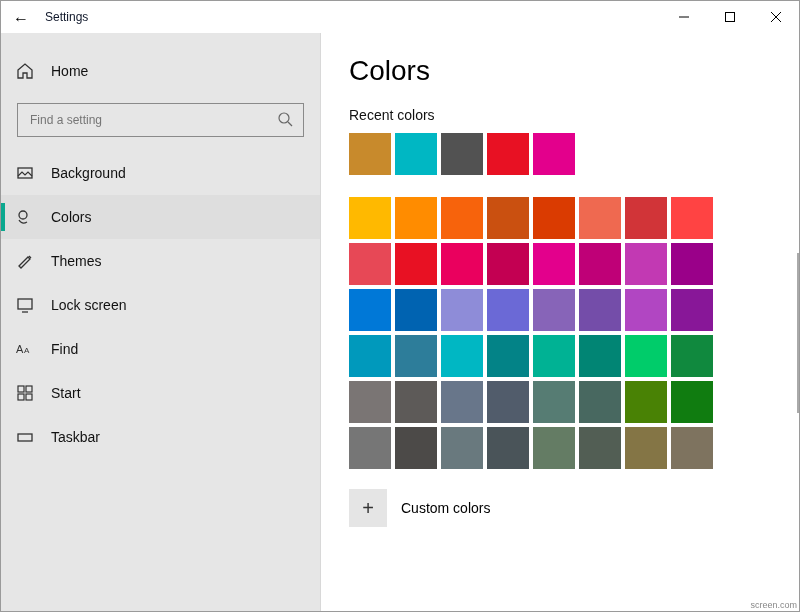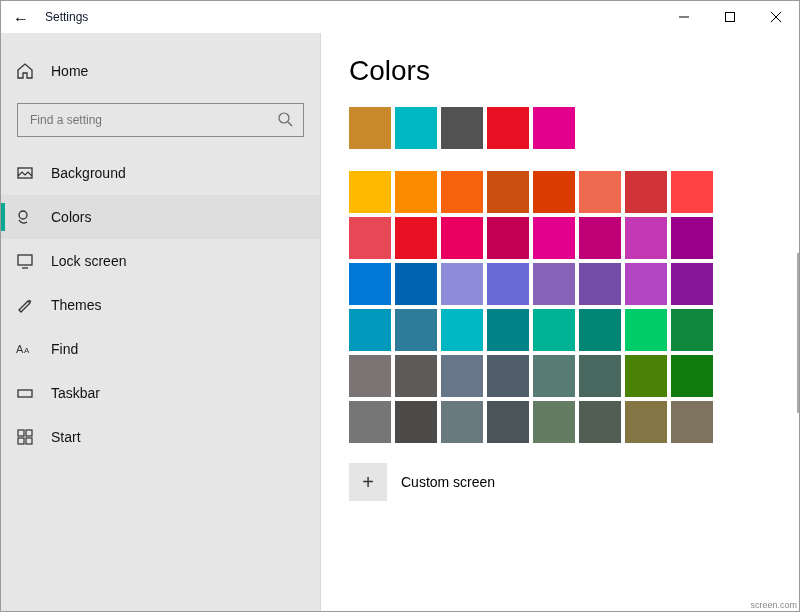--- a/index.html
+++ b/index.html
@@ -102,69 +102,70 @@
               <svg width="18" height="18" viewBox="0 0 18 18">
                 <circle cx="7" cy="7" r="4" fill="none" stroke="#333" stroke-width="1.3"></circle>
                 <path d="M3 12 Q6 17 11 14" fill="none" stroke="#333" stroke-width="1.3"></path>
               </svg>
             </span>
             <span class="label">Colors</span>
           </div>
           <div class="nav-row">
             <span class="icon">
               <svg width="18" height="18" viewBox="0 0 18 18">
+                <path d="M3 14 L12 5 L14 7 L5 16 Z" fill="none" stroke="#333" stroke-width="1.3"></path>
+                <line x1="13" y1="4" x2="15" y2="6" stroke="#333" stroke-width="1.3"></line>
+              </svg>
+            </span>
+            <span class="label">Themes</span>
+          </div>
+          <div class="nav-row">
+            <span class="icon">
+              <svg width="18" height="18" viewBox="0 0 18 18">
                 <rect x="2" y="3" width="14" height="10" fill="none" stroke="#333" stroke-width="1.3"></rect>
                 <line x1="6" y1="16" x2="12" y2="16" stroke="#333" stroke-width="1.3"></line>
               </svg>
             </span>
             <span class="label">Lock screen</span>
           </div>
           <div class="nav-row">
             <span class="icon">
               <svg width="18" height="18" viewBox="0 0 18 18">
-                <path d="M3 14 L12 5 L14 7 L5 16 Z" fill="none" stroke="#333" stroke-width="1.3"></path>
-                <line x1="13" y1="4" x2="15" y2="6" stroke="#333" stroke-width="1.3"></line>
-              </svg>
-            </span>
-            <span class="label">Themes</span>
-          </div>
-          <div class="nav-row">
-            <span class="icon">
-              <svg width="18" height="18" viewBox="0 0 18 18">
                 <text x="0" y="13" font-size="11" fill="#333">A</text>
                 <text x="8" y="13" font-size="8" fill="#333">A</text>
               </svg>
             </span>
             <span class="label">Find</span>
-          </div>
-          <div class="nav-row">
-            <span class="icon">
-              <svg width="18" height="18" viewBox="0 0 18 18">
-                <rect x="2" y="6" width="14" height="7" fill="none" stroke="#333" stroke-width="1.3"></rect>
-              </svg>
-            </span>
-            <span class="label">Taskbar</span>
           </div>
           <div class="nav-row">
             <span class="icon">
               <svg width="18" height="18" viewBox="0 0 18 18">
                 <rect x="2" y="2" width="6" height="6" fill="none" stroke="#333" stroke-width="1.2"></rect>
                 <rect x="10" y="2" width="6" height="6" fill="none" stroke="#333" stroke-width="1.2"></rect>
                 <rect x="2" y="10" width="6" height="6" fill="none" stroke="#333" stroke-width="1.2"></rect>
                 <rect x="10" y="10" width="6" height="6" fill="none" stroke="#333" stroke-width="1.2"></rect>
               </svg>
             </span>
             <span class="label">Start</span>
           </div>
+          <div class="nav-row">
+            <span class="icon">
+              <svg width="18" height="18" viewBox="0 0 18 18">
+                <rect x="2" y="6" width="14" height="7" fill="none" stroke="#333" stroke-width="1.3"></rect>
+              </svg>
+            </span>
+            <span class="label">Taskbar</span>
+          </div>
         </div>
     </div>
 
     <div class="content">
       <h1>Colors</h1>
 
+      <div class="subhead">Recent colors</div>
       <div class="swatch-row" id="recent-row">
           <div class="swatch" style="background: rgb(200, 138, 44);"></div>
           <div class="swatch" style="background: rgb(0, 183, 195);"></div>
           <div class="swatch" style="background: rgb(82, 82, 82);"></div>
           <div class="swatch" style="background: rgb(232, 17, 35);"></div>
           <div class="swatch" style="background: rgb(227, 0, 140);"></div>
         </div>
 
       <div class="grid" id="color-grid">
           <div class="swatch" style="background: rgb(255, 185, 0);"></div>
@@ -214,21 +215,21 @@
           <div class="swatch" style="background: rgb(100, 124, 100);"></div>
           <div class="swatch" style="background: rgb(82, 94, 84);"></div>
           <div class="swatch" style="background: rgb(132, 117, 69);"></div>
           <div class="swatch" style="background: rgb(126, 115, 95);"></div>
         </div>
 
       <div class="custom-row">
         <div class="plus-btn">
           <span>+</span>
         </div>
-        <span>Custom screen</span>
+        <span>Custom colors</span>
       </div>
 
       <div class="scroll-hint"></div>
     </div>
   </div>
 
   <div class="watermark">screen.com</div>
 </div>
 
 </body></html>

